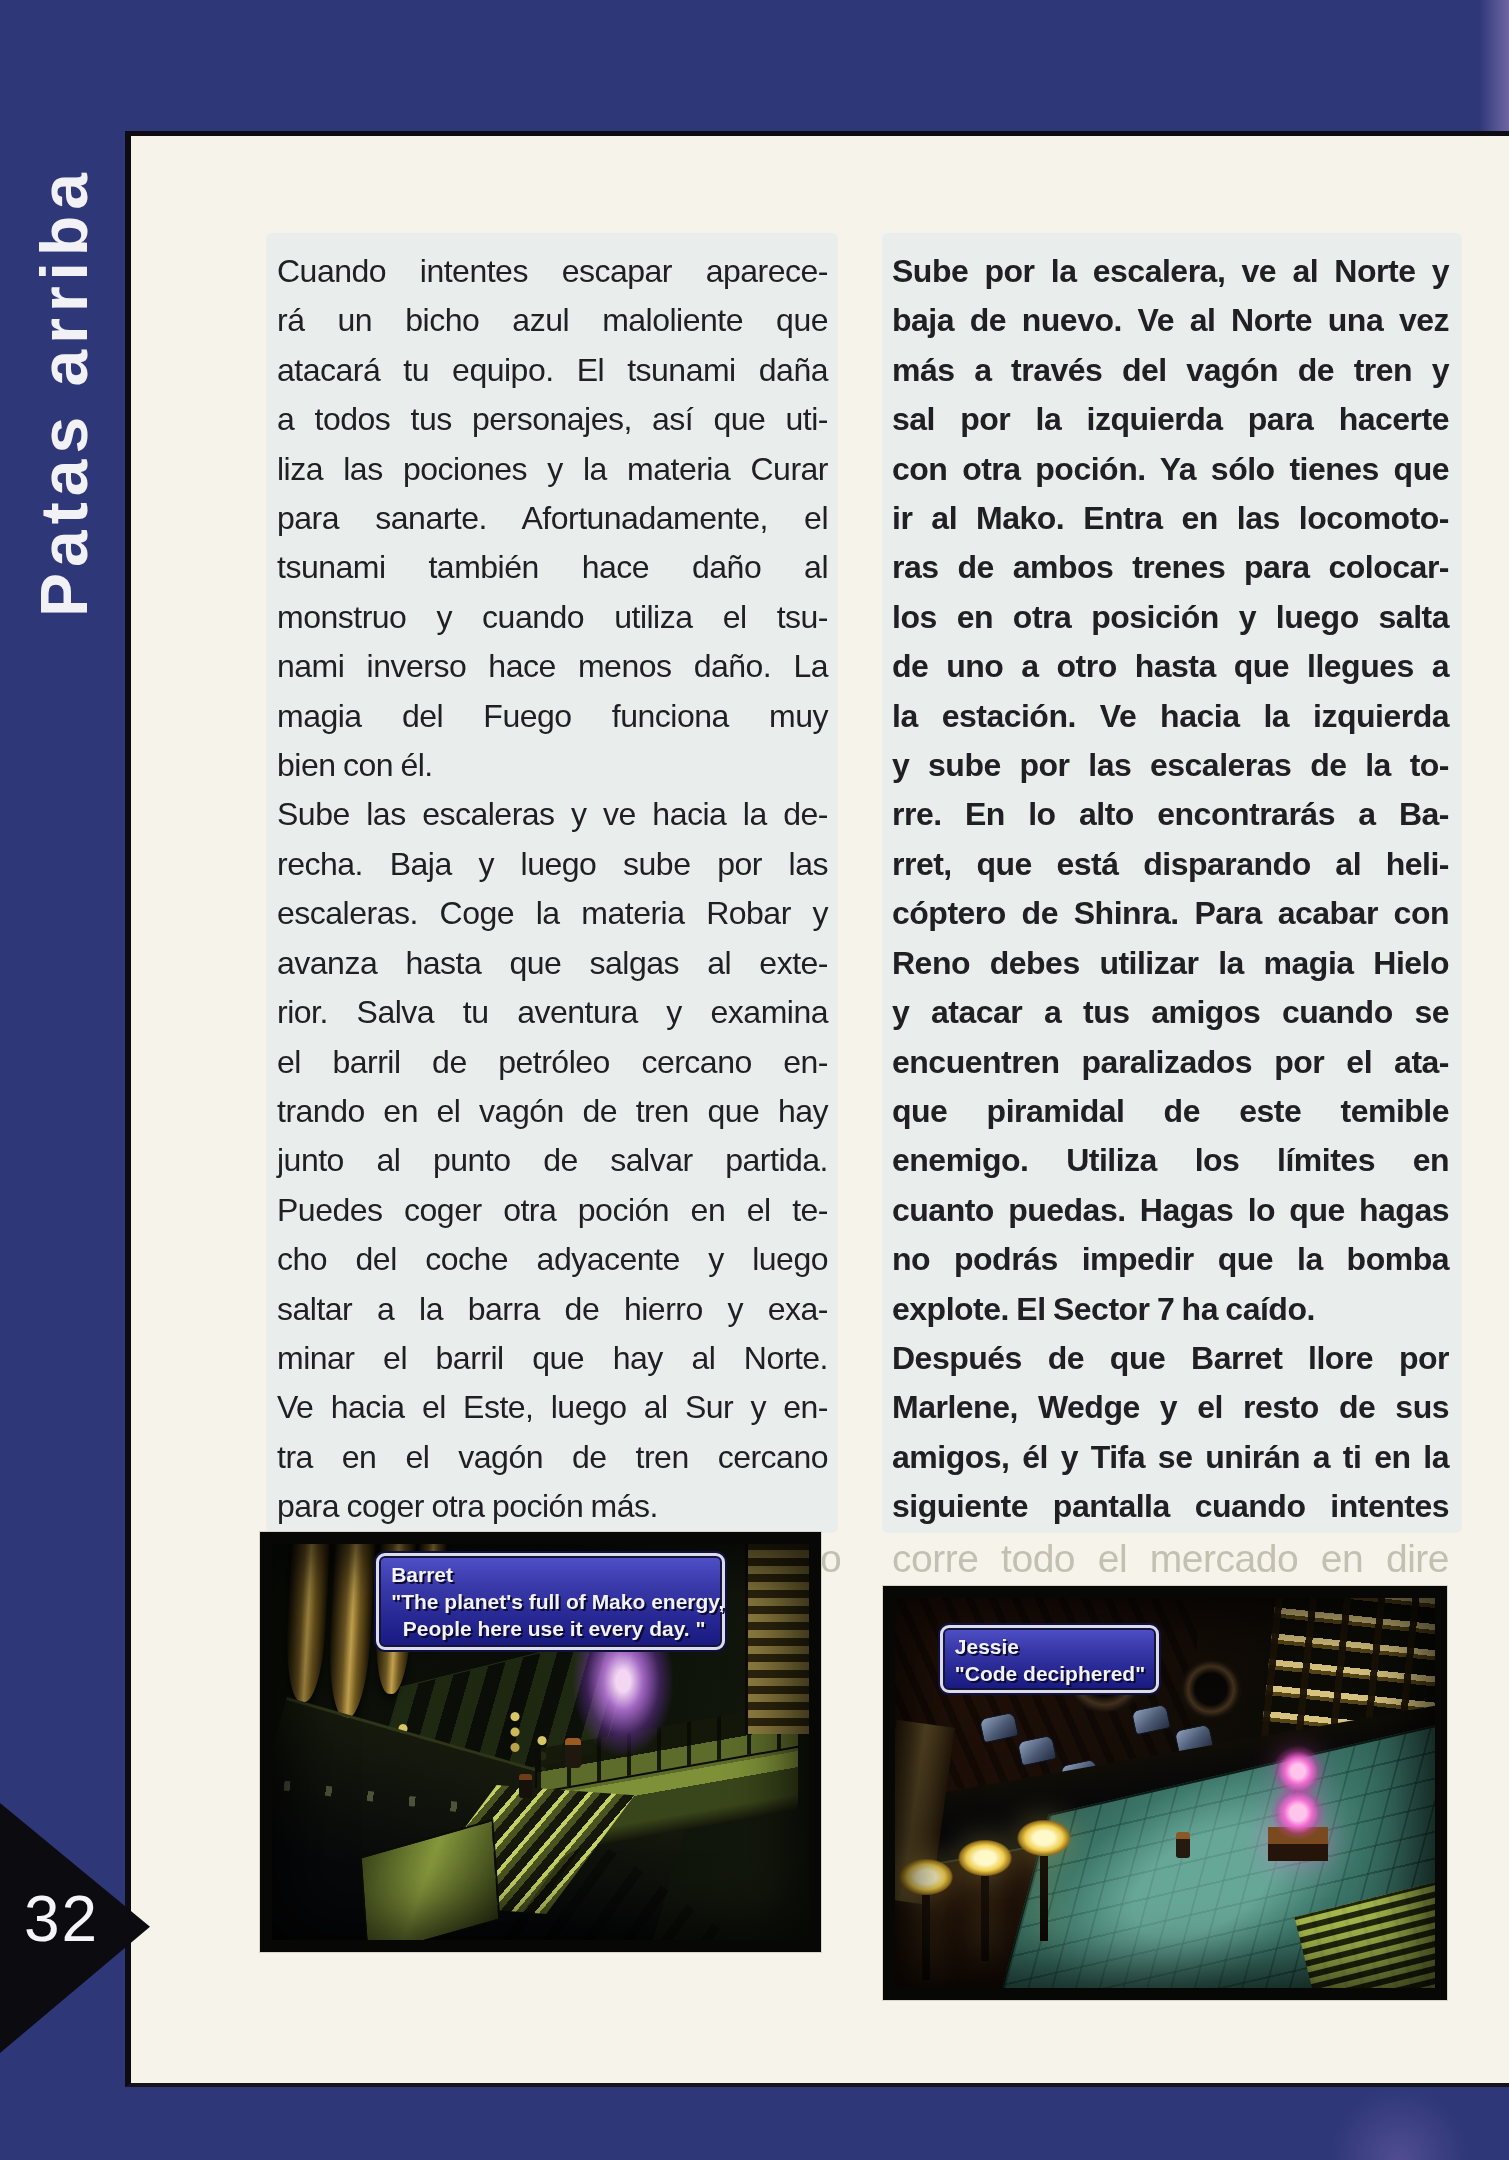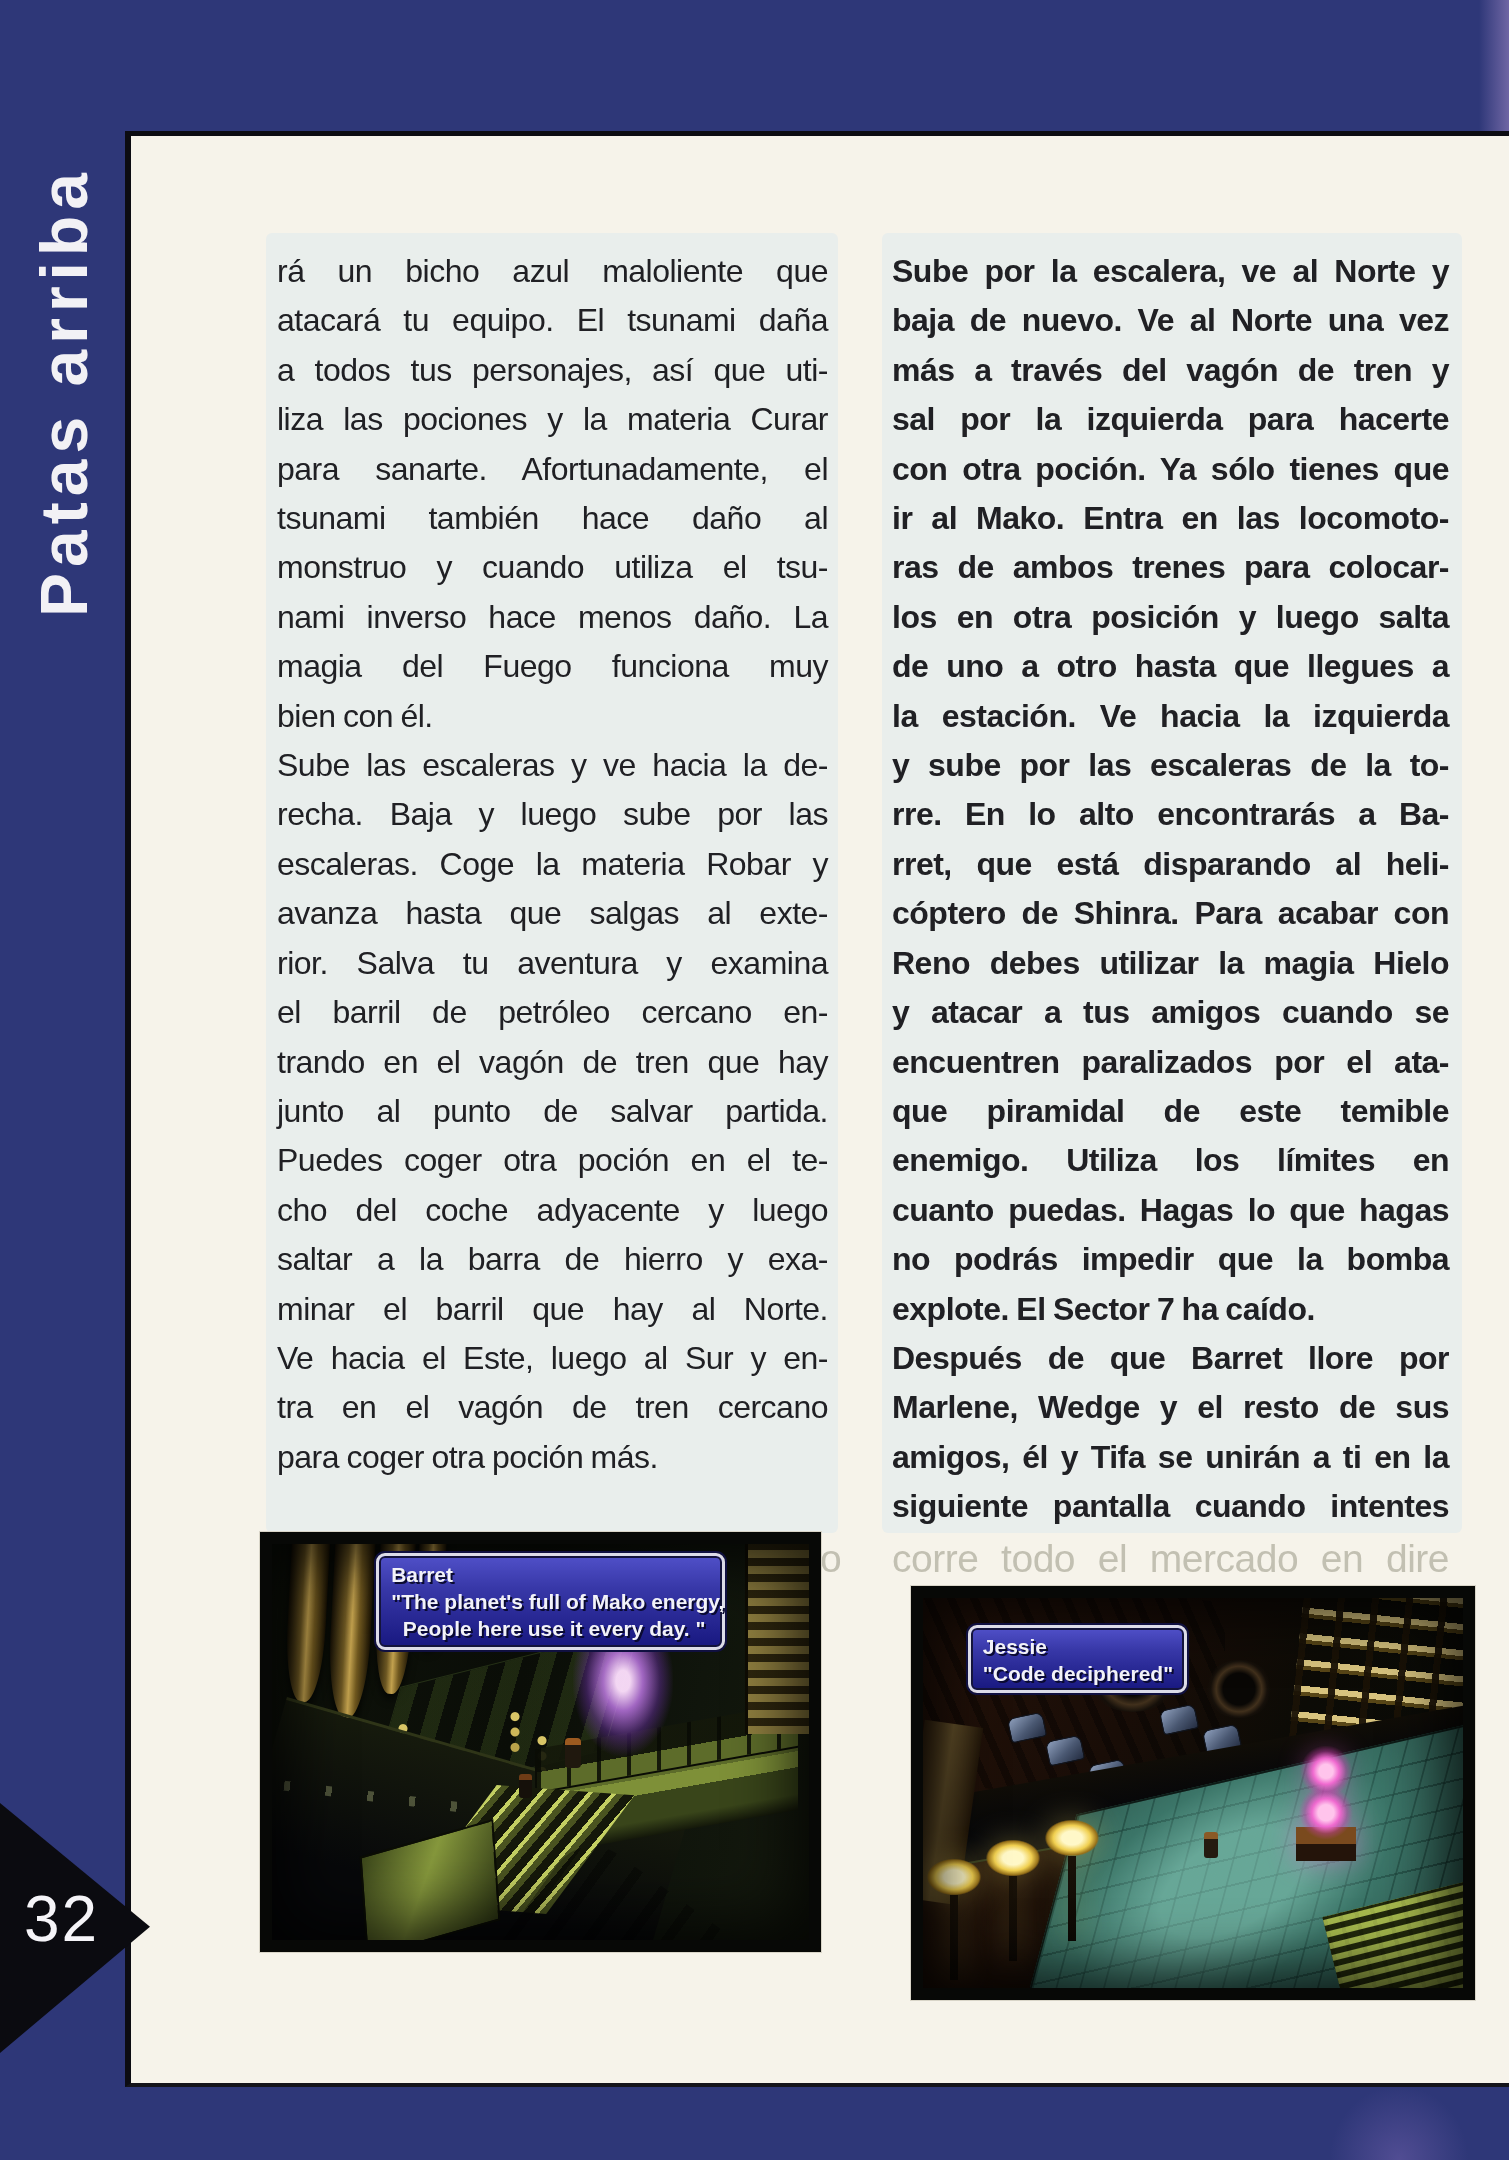--- a/index.html
+++ b/index.html
@@ -45,21 +45,21 @@
   
   .ghost { position:absolute; top:1537px; font-size:39px; letter-spacing:-0.5px;
     color:rgba(152,149,131,0.55); white-space:nowrap; text-align:justify;
     text-align-last:justify; filter:blur(0.6px); }
   .ghost-left  { left:281px; width:545px; }
   .ghost-right { left:892px; width:557px; }
 
   
   .shot { position:absolute; background:#070806; padding:12px; box-shadow:0 0 0 1px #d9d5c8; }
   .shot-left  { left:260px; top:1508px; width:561px; height:420px;margin-top:24px; }
-  .shot-right { left:883px; top:1586px; width:564px; height:414px;margin-left:28px; }
+  .shot-right { left:883px; top:1586px; width:564px; height:414px; }
   .scene { position:relative; width:100%; height:100%; overflow:hidden; }
   .scene-l { background:linear-gradient(100deg,#0e120a 0%,#0a0d07 45%,#10150c 75%,#151a0e 100%); }
   .scene-r { background:linear-gradient(115deg,#241209 0%,#190d07 35%,#0c0b06 60%,#0a0c08 100%); }
   .vignette { position:absolute; inset:0; box-shadow:inset 0 0 60px 18px rgba(0,0,0,.75); pointer-events:none; }
 
   
   .ff-dialog { position:absolute; z-index:5; border:3px solid #dcdce8; border-radius:9px;
     background:linear-gradient(180deg,#5050c8 0%,#3838a8 35%,#181880 100%);
     box-shadow:0 0 0 2px #101040, inset 0 0 0 2px #14143c;
     color:#f2f2f8; font-weight:700; padding:5px 12px;
@@ -176,20 +176,21 @@
 
   <div class="tint tint-left"></div>
   <div class="tint tint-right"></div>
 
   <div class="vertical-title">Patas arriba</div>
 
   <div class="page-diamond"></div>
   <div class="page-number">32</div>
 
   <div class="col col-left">
+      <div class="tline">Cuando intentes escapar aparece-</div>
       <div class="tline">rá un bicho azul maloliente que</div>
       <div class="tline">atacará tu equipo. El tsunami daña</div>
       <div class="tline">a todos tus personajes, así que uti-</div>
       <div class="tline">liza las pociones y la materia Curar</div>
       <div class="tline">para sanarte. Afortunadamente, el</div>
       <div class="tline">tsunami también hace daño al</div>
       <div class="tline">monstruo y cuando utiliza el tsu-</div>
       <div class="tline">nami inverso hace menos daño. La</div>
       <div class="tline">magia del Fuego funciona muy</div>
       <div class="tline tlast">bien con él.</div>

